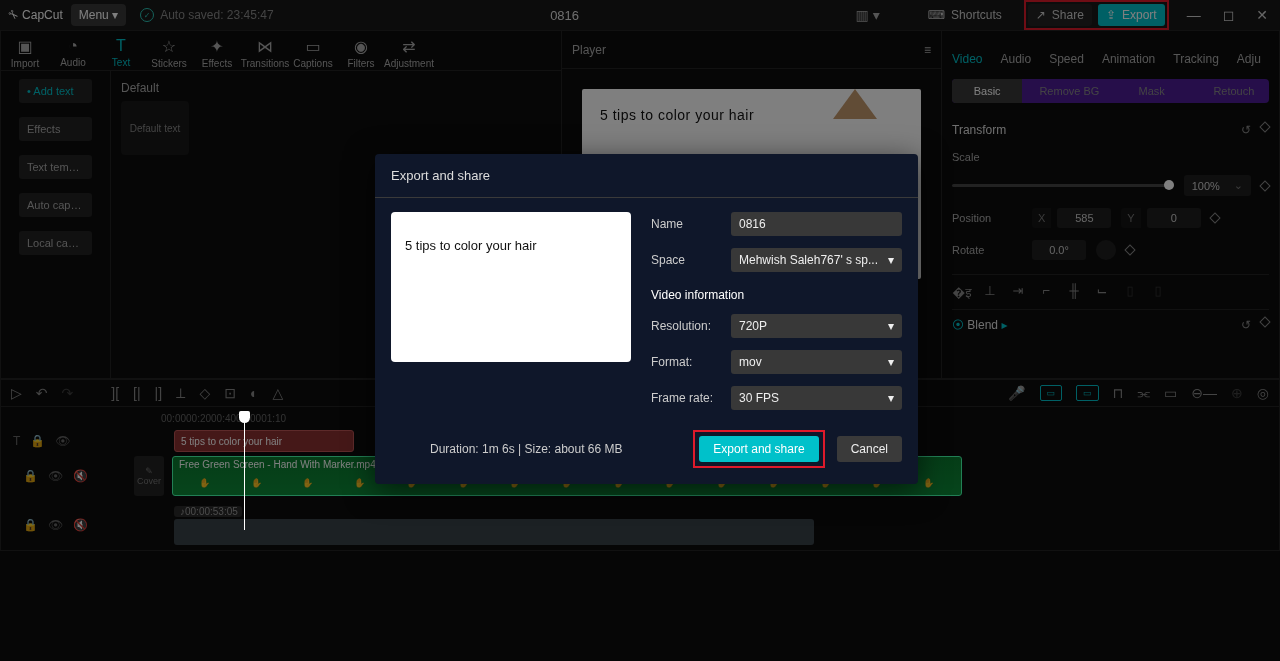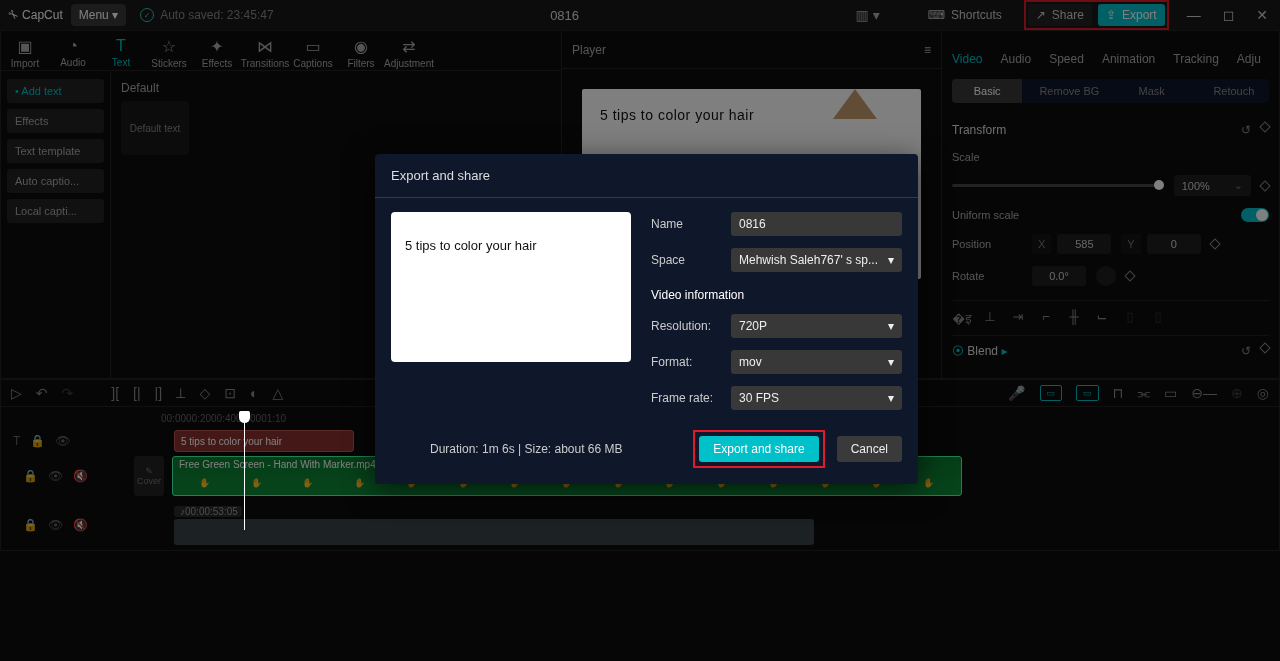--- a/index.html
+++ b/index.html
@@ -21,47 +21,47 @@
   .win-btn { color:#ccc; font-size:14px; padding:0 4px; }
 
   
   .main { display:flex; height:349px; }
   .left { width:562px; border:1px solid #222; display:flex; flex-direction:column; }
   .left-tabs { display:flex; gap: 0; border-bottom:1px solid #222; height:40px; padding-top:6px; }
   .ltab { width:48px; display:flex; flex-direction:column; align-items:center; gap:2px; font-size:10px; color:#aaa; cursor:pointer; }
   .ltab.active { color:#00c1ca; }
   .ltab-icon { font-size:16px; }
   .left-body { display:flex; flex:1; }
-  .side-list { width:110px; border-right:1px solid #222; padding:8px 6px; display:flex; flex-direction:column; gap:6px; }
+  .side-list { width:110px; border-right:1px solid #222; padding:8px 18px; display:flex; flex-direction:column; gap:14px; }
   .side-item { padding:6px 8px; border-radius:3px; color:#aaa; font-size:11px; cursor:pointer; white-space:nowrap; overflow:hidden; text-overflow:ellipsis; }
   .side-item.active { background:#222; color:#00c1ca; }
   .side-item.light { background:#222; }
   .asset-area { flex:1; padding:10px; }
   .asset-head { color:#aaa; font-size:12px; margin-bottom:6px; }
   .asset-card { width:68px; height:54px; background:#181818; border-radius:4px; display:flex; align-items:center; justify-content:center; color:#888; font-size:10px; text-align:center; padding:4px; }
 
   .player { width:380px; border:1px solid #222; border-left:none; display:flex; flex-direction:column; }
   .player-head { height:38px; display:flex; align-items:center; justify-content:space-between; padding:0 10px; color:#aaa; border-bottom:1px solid #222; font-size:12px; }
   .player-canvas { flex:1; display:flex; justify-content:center; align-items:flex-start; padding:20px; }
   .canvas-box { width:340px; height:190px; background:#fff; border-radius:2px; padding:18px; color:#111; font-size:14px; position:relative; overflow:hidden; }
   .hair-tri { position:absolute; right:44px; top:0; width:0; height:0; border-left:22px solid transparent; border-right:22px solid transparent; border-bottom:30px solid #c3986d; }
 
   .rpanel { flex:1; border:1px solid #222; border-left:none; padding:8px 10px 10px; display:flex; flex-direction:column; overflow:hidden; }
   .rtabs { display:flex; gap:18px; font-size:12px; height:40px; align-items:center; color:#aaa; }
   .rtab.active { color:#00c1ca; }
-  .rsub { display:flex; gap:12px; background:#0f172a; border-radius:4px; overflow:hidden; height:24px; margin-bottom:12px; }
+  .rsub { display:flex; gap:12px; background:#4c1d95; border-radius:4px; overflow:hidden; height:24px; margin-bottom:12px; }
   .rsub div { flex:1; display:flex; align-items:center; justify-content:center; font-size:11px; color:#888; }
   .rsub .active { background:#383838; color:#fff; }
   .sect { display:flex; align-items:center; justify-content:space-between; color:#ddd; font-size:12px; margin-top:8px; margin-bottom:8px; }
   .sect-ic { display:flex; gap:10px; color:#888; }
   .row { display:flex; align-items:center; gap:10px; margin:6px 0; color:#aaa; font-size:11px; }
   .row-label { width:70px; }
   .slider { flex:1; height:3px; background:#444; position:relative; border-radius:2px; }
   .slider .knob { position:absolute; right:0; top:-4px; width:10px; height:10px; background:#fff; border-radius:50%; }
-  .numbox { background:#1f1f1f; padding:4px 8px; border-radius:3px; display:flex; align-items:center; gap:24px; font-size:11px; color:#ccc; min-width:54px; justify-content:center; }
+  .numbox { background:#1f1f1f; padding:4px 8px; border-radius:3px; display:flex; align-items:center; gap:14px; font-size:11px; color:#ccc; min-width:54px; justify-content:center; }
   .toggle { width:28px; height:14px; background:#00c1ca; border-radius:7px; position:relative; }
   .toggle::after { content:""; position:absolute; right:1px; top:1px; width:12px; height:12px; background:#fff; border-radius:50%; }
   .coord { display:flex; align-items:center; gap:6px; }
   .coord .lab { background:#141414; padding:4px 6px; color:#777; border-radius:3px 0 0 3px; }
   .align-row { display:flex; gap:8px; color:#888; border-top:1px solid #222; border-bottom:1px solid #222; padding:8px 0; margin-top:8px; }
   .align-row span { width:20px; text-align:center; font-size:13px; }
   .dia { width:8px; height:8px; transform:rotate(45deg); border:1px solid #888; display:inline-block; }
 
   
   .toolbar { height:28px; border:1px solid #222; display:flex; align-items:center; padding:0 10px; gap:14px; color:#888; font-size:14px; }
@@ -237,24 +237,20 @@
     </div>
     <div class="row">
       <div class="slider">
           <div class="knob"></div>
         </div>
       <div class="numbox">
           <span>100%</span> 
           <span style="color:#777">⌄</span>
         </div>
       <span class="dia"></span>
-    </div>
-    <div class="row" style="justify-content:space-between">
-      <span>Uniform scale</span>
-      <span class="toggle"></span>
     </div>
     <div class="row">
       <span class="row-label">Position</span>
       <div class="coord">
           <span class="lab">X</span>
           <span class="numbox">585</span>
         </div>
       <div class="coord">
           <span class="lab">Y</span>
           <span class="numbox">0</span>

